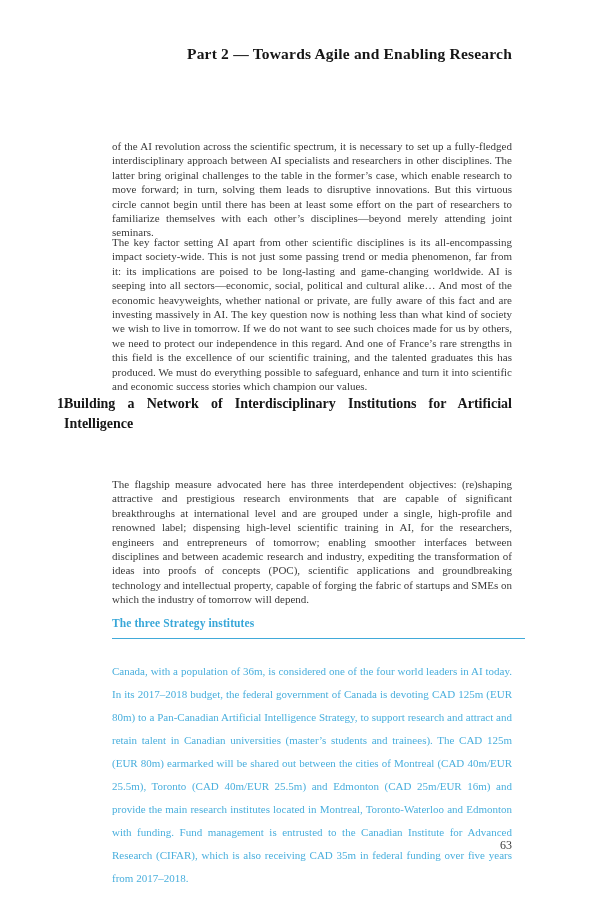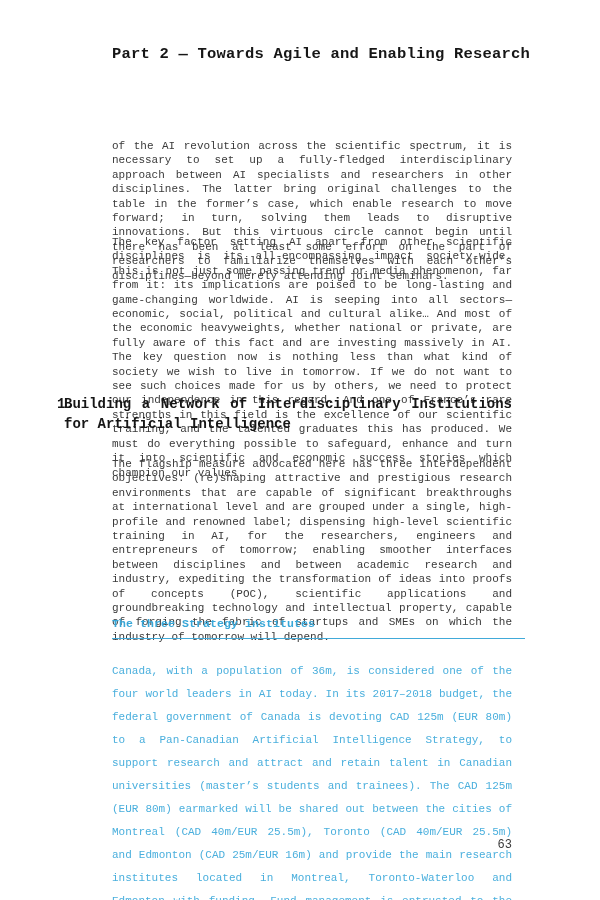--- a/index.html
+++ b/index.html
@@ -5,21 +5,21 @@
   html, body {
     margin: 0;
     padding: 0;
     background: #ffffff;
   }
   .page {
     position: relative;
     width: 544px;
     height: 900px;
     background: #ffffff;
-    font-family: Liberation Mono, monospace;
+    font-family: Liberation Serif, serif;
     color: #3a3a3a;
     overflow: hidden;
   }
   .running-head {
     position: absolute;
     top: 45px;
     left: 112px;
     width: 400px;
     text-align: right;
     font-size: 15.5px;
@@ -32,21 +32,21 @@
     position: absolute;
     left: 112px;
     width: 400px;
     font-size: 11px;
     line-height: 14.4px;
     text-align: justify;
     color: #3a3a3a;
   }
   .par-1 { top: 95px; margin-top: 44px; }
   .par-2 { top: 224px; }
-  .par-3 { top: 446px; }
+  .par-3 { top: 466px; }
   .section-heading {
     position: absolute;
     top: 394px;
     left: 57px;
     width: 455px;
     color: #161616;
     font-size: 14px;
     font-weight: bold;
     line-height: 20px;
   }

